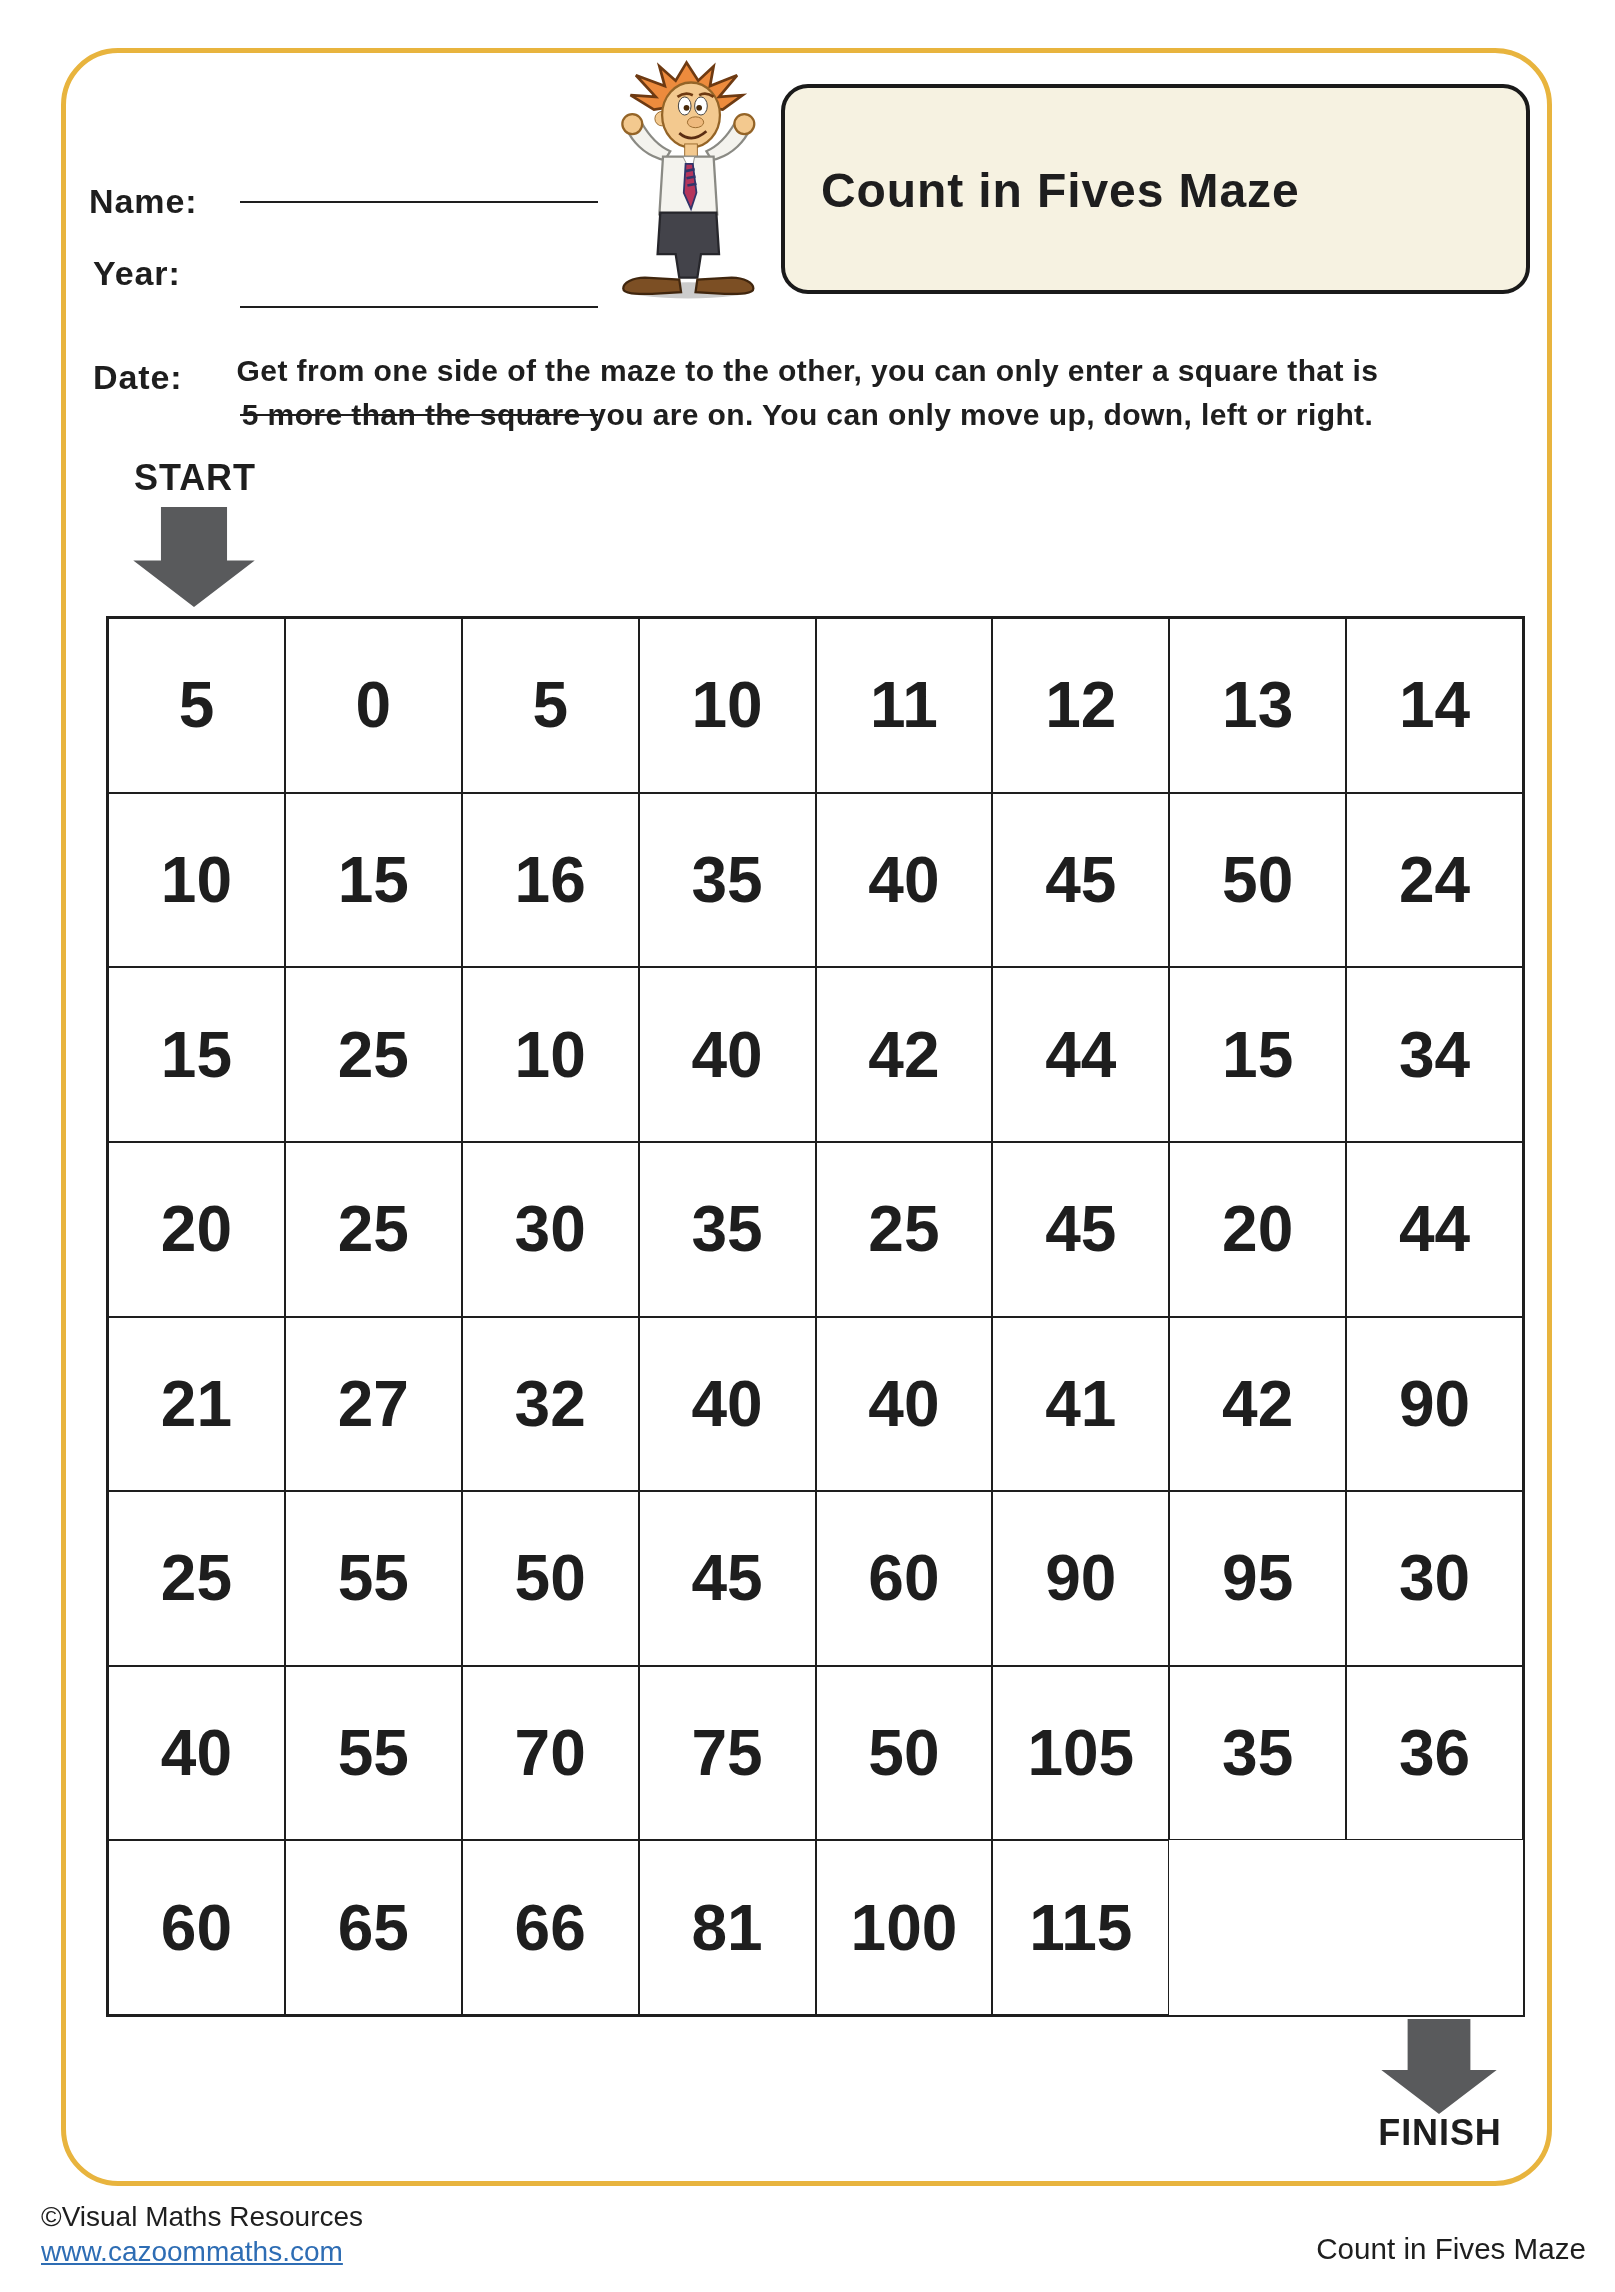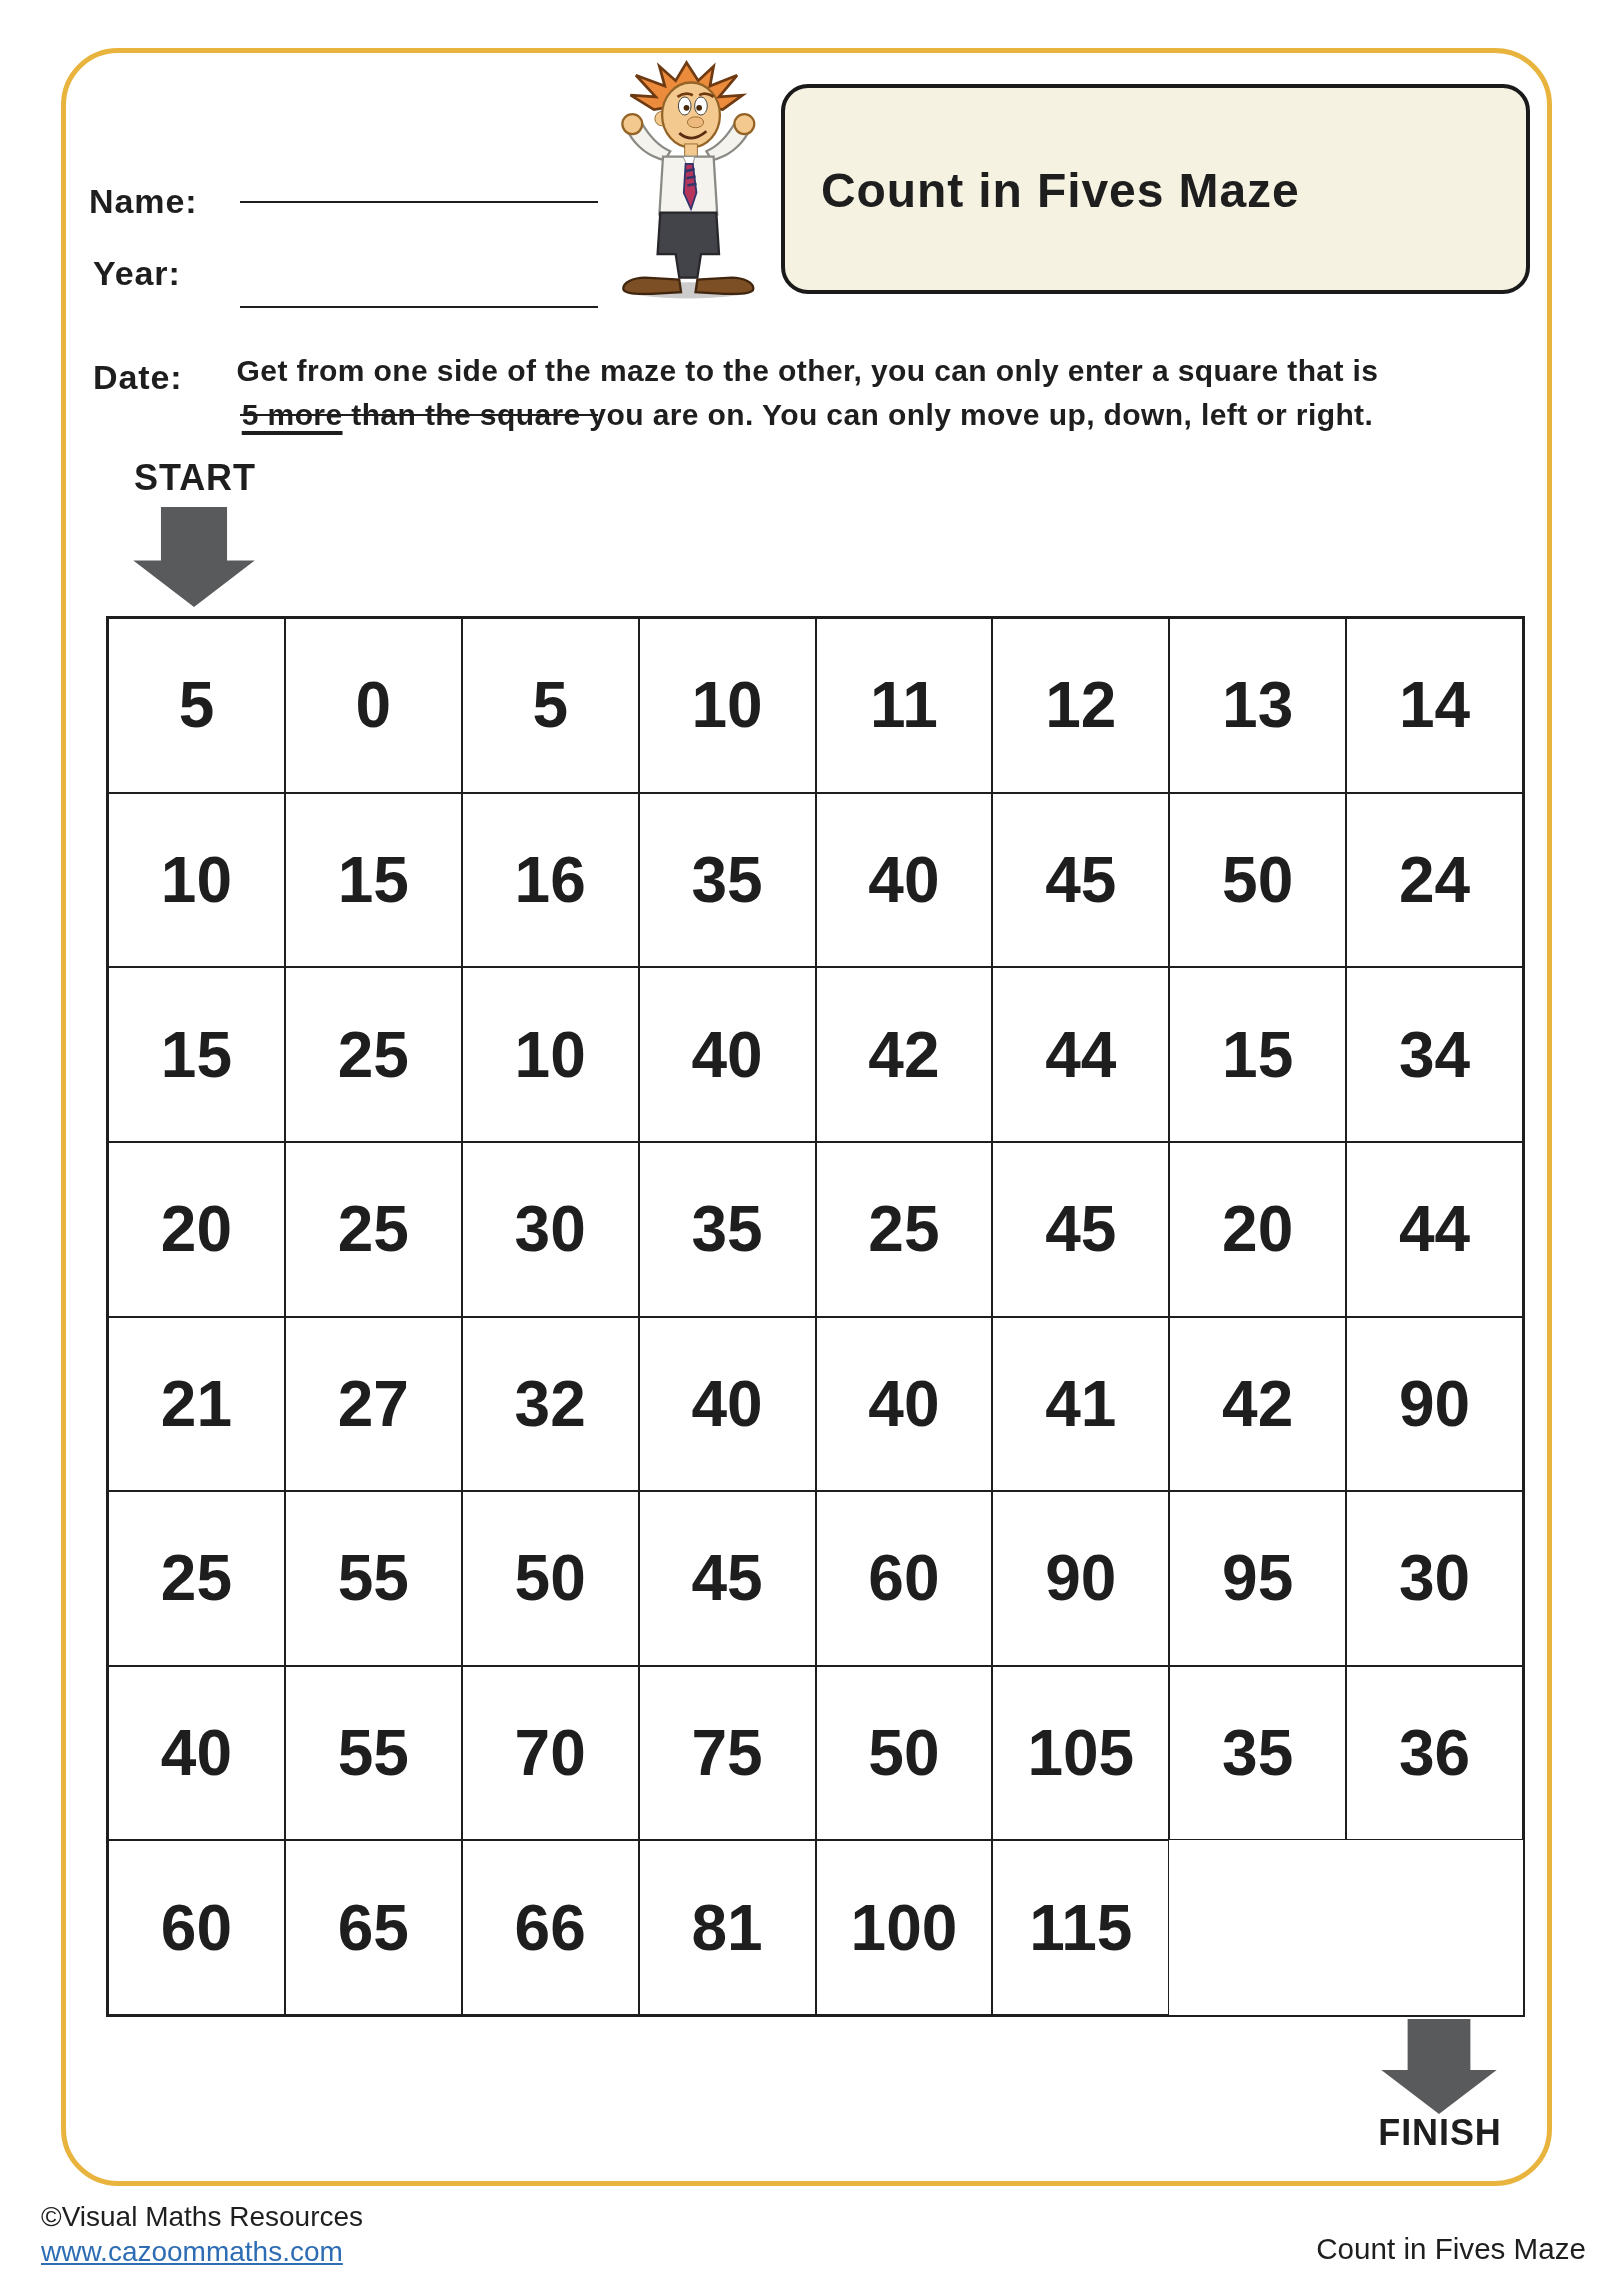--- a/index.html
+++ b/index.html
@@ -35,21 +35,20 @@
     margin-top:1.8px;font-family:"Liberation Serif", serif;
     font-size:28px;font-weight:bold;color:#141414;letter-spacing:0.9px;
   }
 
   
   .instructions{
     left:107px;top:349px;width:1401px;text-align:center;
     font-size:30px;font-weight:bold;line-height:44px;letter-spacing:0.4px;
   }
   .emphasis{
-    text-decoration:underline;
     text-decoration-thickness:3.6px;
     text-underline-offset:6.3px;
   }
 
   
   .start-label{left:134px;top:457px;font-size:36px;font-weight:bold;letter-spacing:0.9px;}
   .start-arrow{left:133px;top:507px;width:122px;height:100px;}
   .finish-arrow{left:1378px;top:2019px;width:122px;height:95px;}
   .finish-label{left:1345px;top:2112px;width:190px;text-align:center;font-size:36px;font-weight:bold;letter-spacing:0.9px;}
   .arrow-fill{fill:var(--arrow,#595A5C);}

